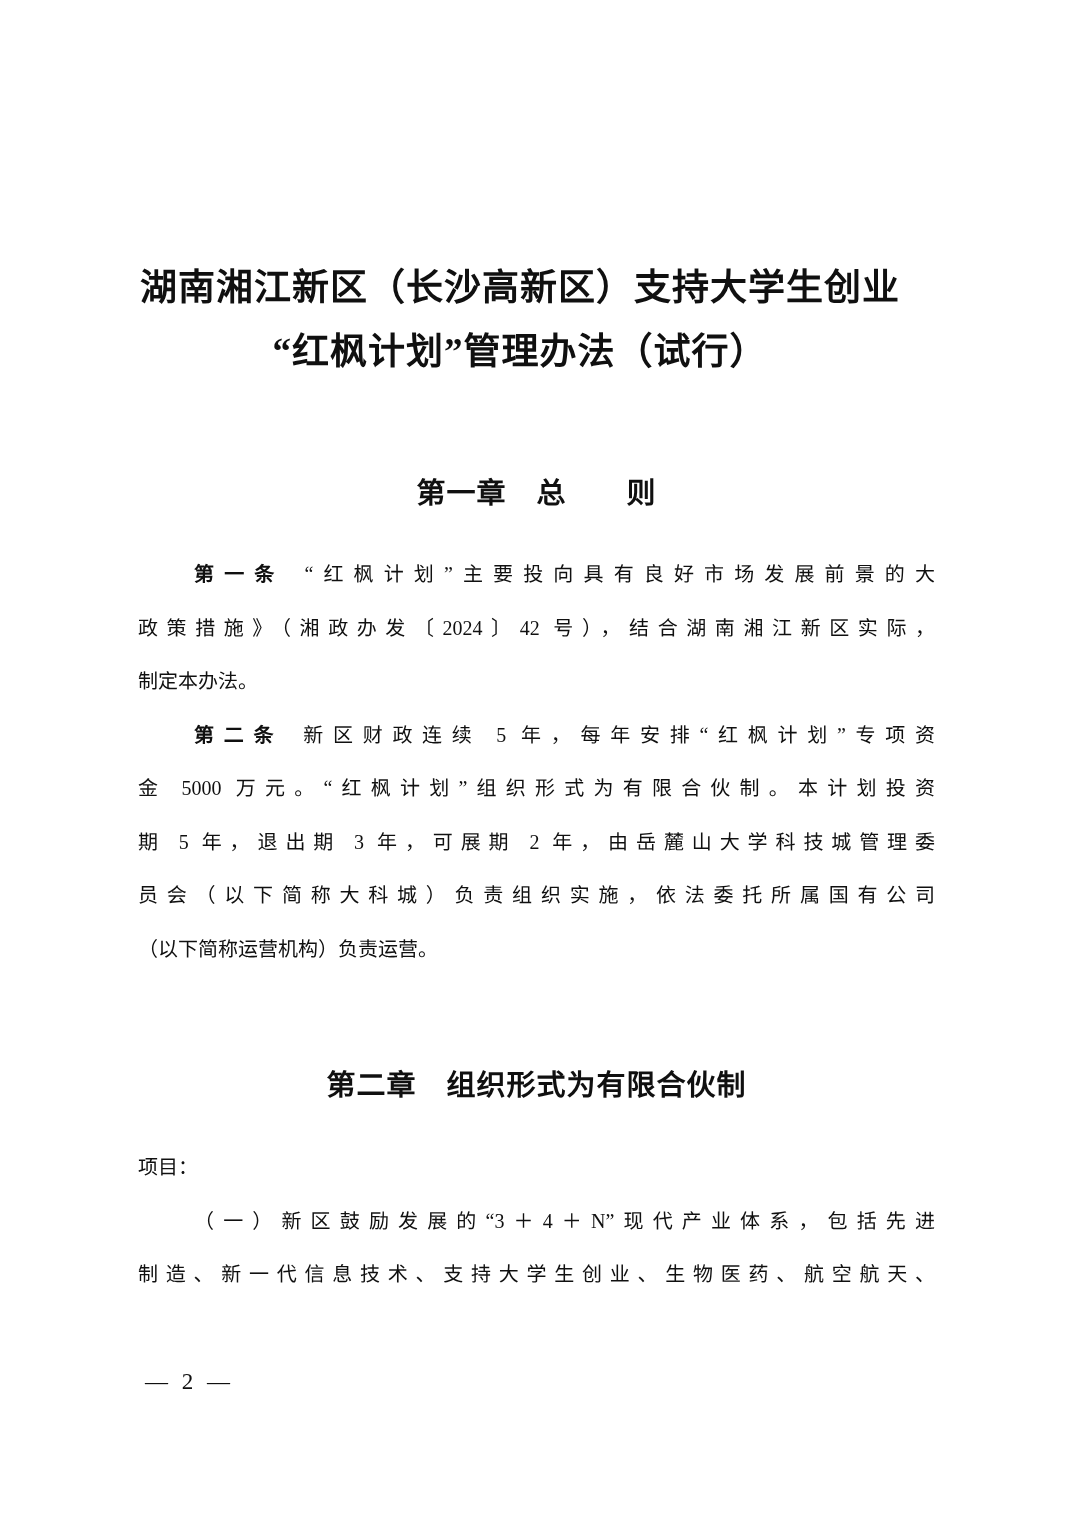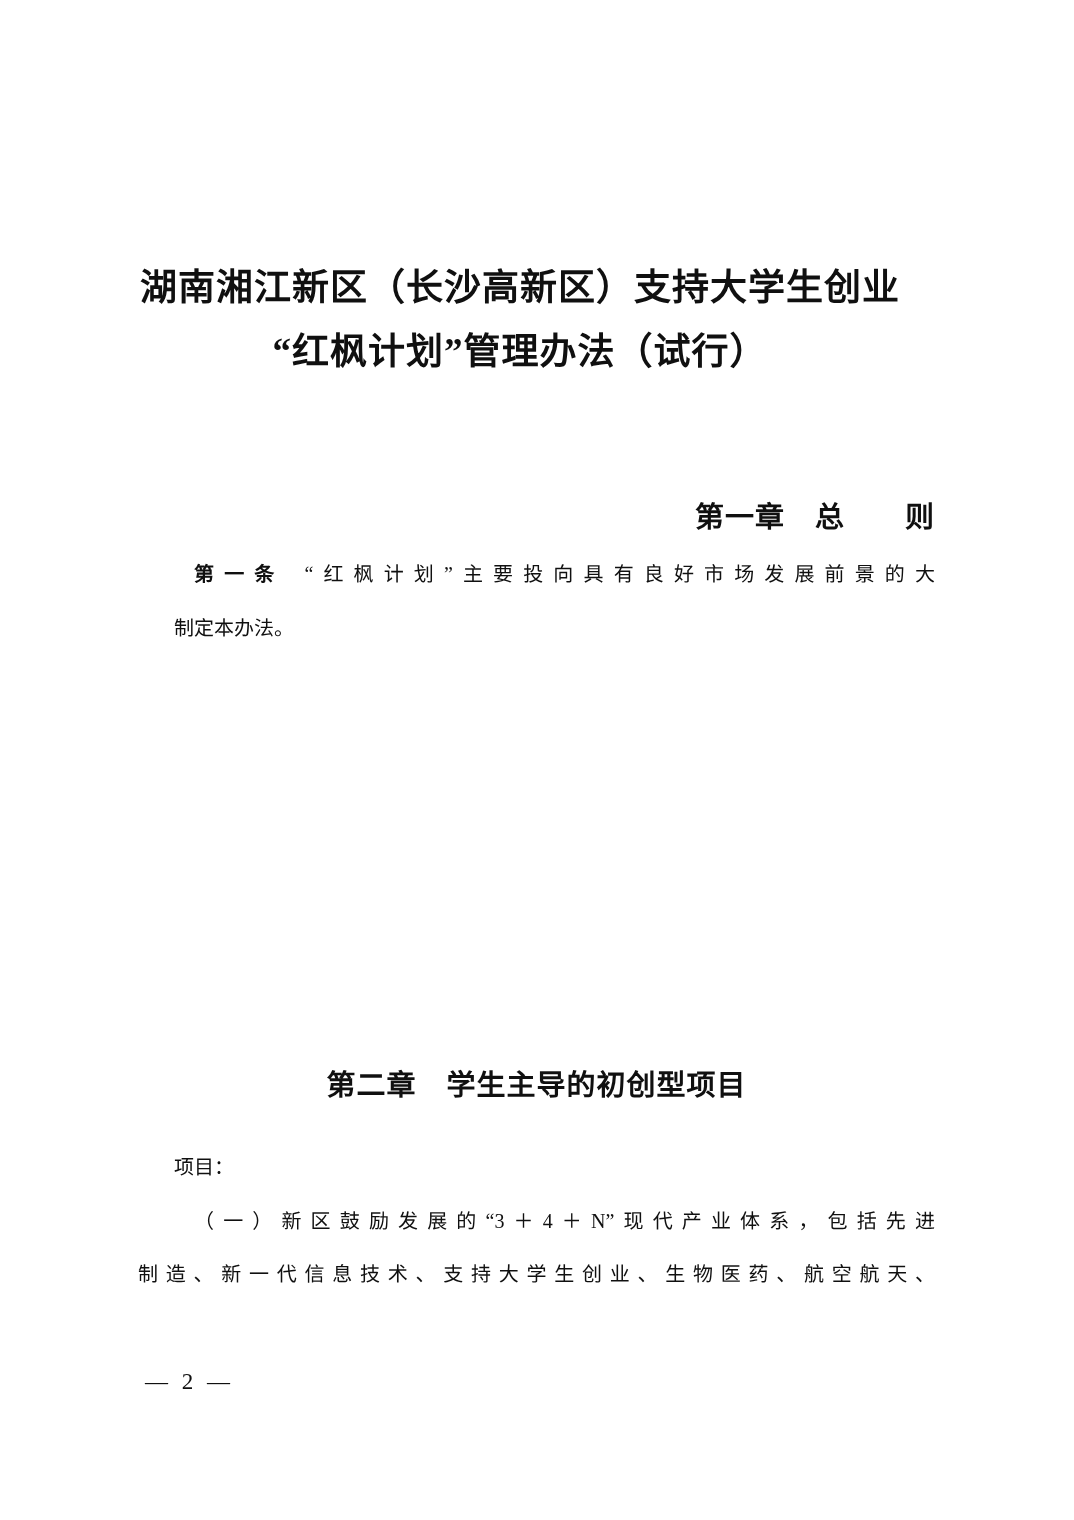--- a/index.html
+++ b/index.html
@@ -35,21 +35,21 @@
     position: absolute;
     left: 138px;
     width: 797px;
     text-align: center;
     font-family: "Liberation Sans", "DejaVu Sans", sans-serif;
     font-weight: 700;
     font-size: 29px;
     line-height: 54px;
     letter-spacing: 1px;
   }
-  .chapter-heading.ch1 { top: 490px; text-align: right; }
+  .chapter-heading.ch1 { top: 466px; }
   .chapter-heading.ch2 { top: 1058px; }
   
   .body-block {
     position: absolute;
     left: 138px;
     width: 797px;
     font-family: "Liberation Serif", "DejaVu Serif", serif;
     font-size: 20px;
   }
   .body-block.b1 { top: 548px; }
@@ -57,21 +57,20 @@
   .line {
     height: 53.5px;
     line-height: 53.5px;
     text-align: justify;
     text-align-last: justify;
     overflow: visible;
   }
   .line.flush {             
     text-align: left;
     text-align-last: left;
-    margin-left: 36px;
   }
   .line.indent { text-indent: 56px; }
   .article-label {
     font-family: "Liberation Sans", "DejaVu Sans", sans-serif;
     font-weight: 700;
     margin-right: 20px;
   }
   
   .page-number {
     position: absolute;
@@ -91,25 +90,33 @@
   <div class="doc-title">
     <div>湖南湘江新区（长沙高新区）支持大学生创业</div>
     <div>“红枫计划”管理办法（试行）</div>
   </div>
 
   <div class="chapter-heading ch1">第一章　总　　则</div>
 
   <div class="body-block b1">
     <div>
       <div class="line indent"><span class="article-label">第一条</span><span>“红枫计划”主要投向具有良好市场发展前景的大</span></div>
+      <div class="line">政策措施》（湘政办发〔2024〕42 号），结合湖南湘江新区实际，</div>
       <div class="line flush">制定本办法。</div>
+    </div>
+    <div>
+      <div class="line indent"><span class="article-label">第二条</span><span>新区财政连续 5 年，每年安排“红枫计划”专项资</span></div>
+      <div class="line">金 5000 万元。“红枫计划”组织形式为有限合伙制。本计划投资</div>
+      <div class="line">期 5 年，退出期 3 年，可展期 2 年，由岳麓山大学科技城管理委</div>
+      <div class="line">员会（以下简称大科城）负责组织实施，依法委托所属国有公司</div>
+      <div class="line flush">（以下简称运营机构）负责运营。</div>
     </div>
   </div>
 
-  <div class="chapter-heading ch2">第二章　学生主导的初创型项目</div>
+  <div class="chapter-heading ch2">第二章　组织形式为有限合伙制</div>
 
   <div class="body-block b2">
     <div>
       <div class="line flush">项目：</div>
     </div>
     <div>
       <div class="line indent">（一）新区鼓励发展的“3＋4＋N”现代产业体系，包括先进</div>
       <div class="line">制造、新一代信息技术、支持大学生创业、生物医药、航空航天、</div>
     </div>
   </div>

